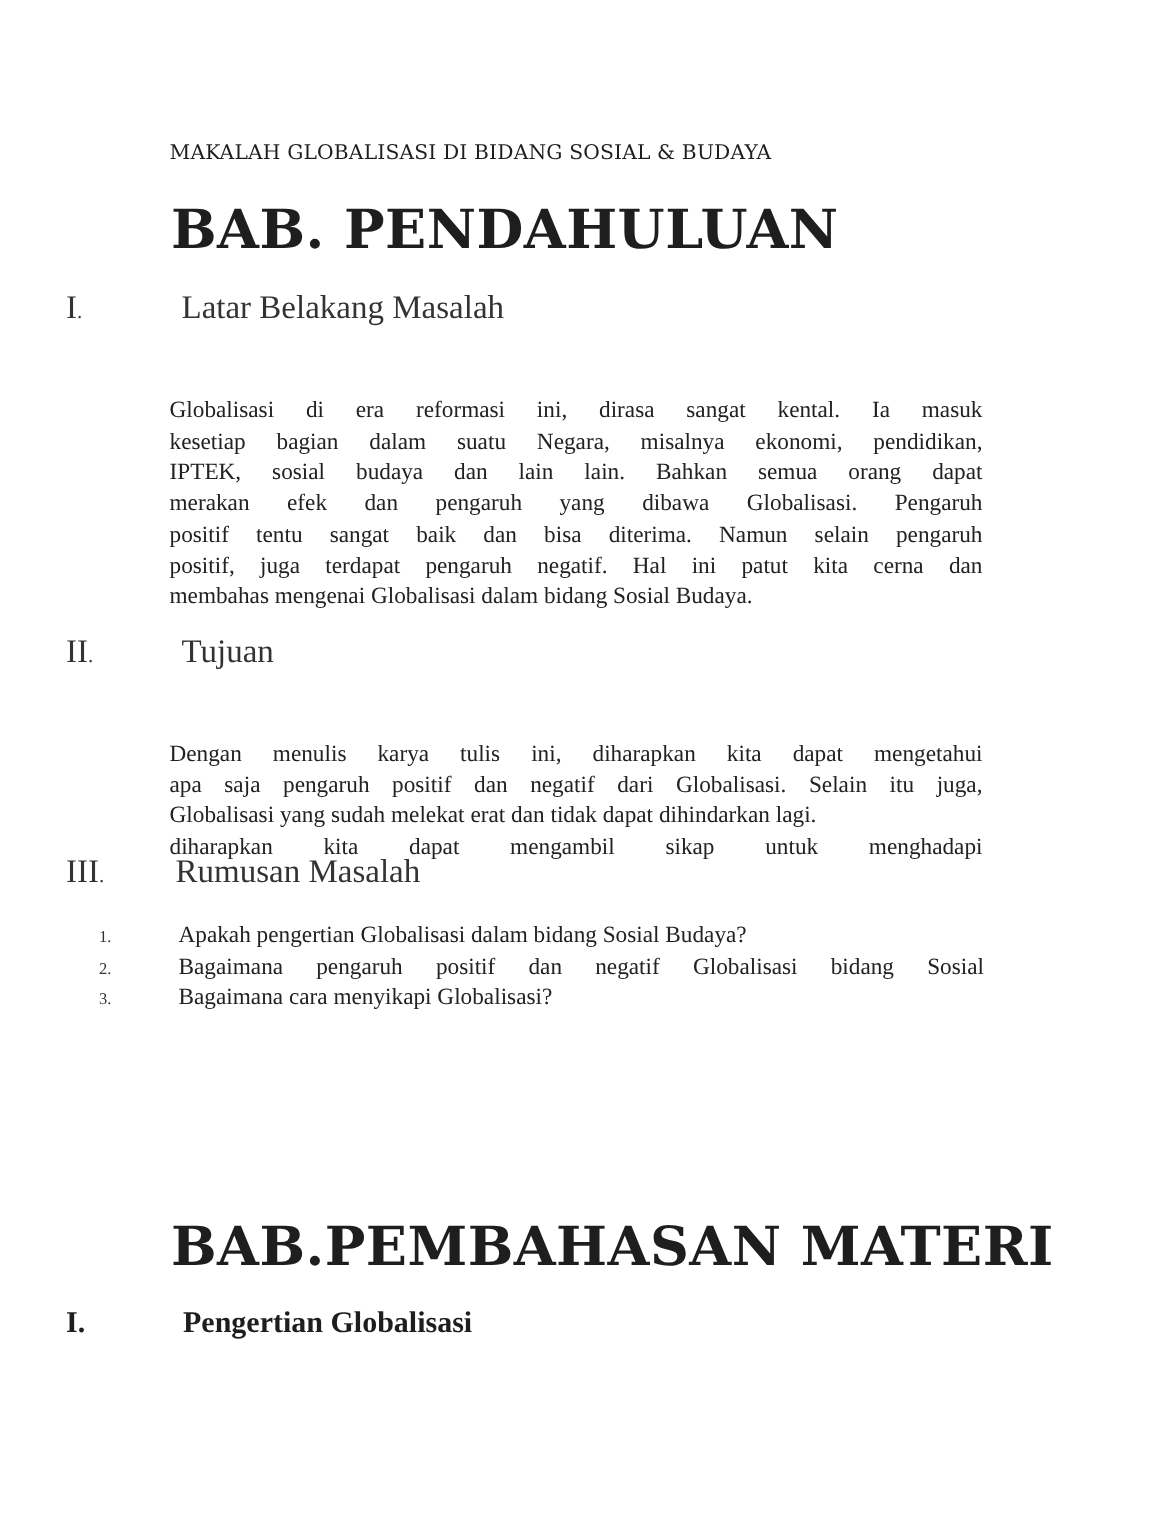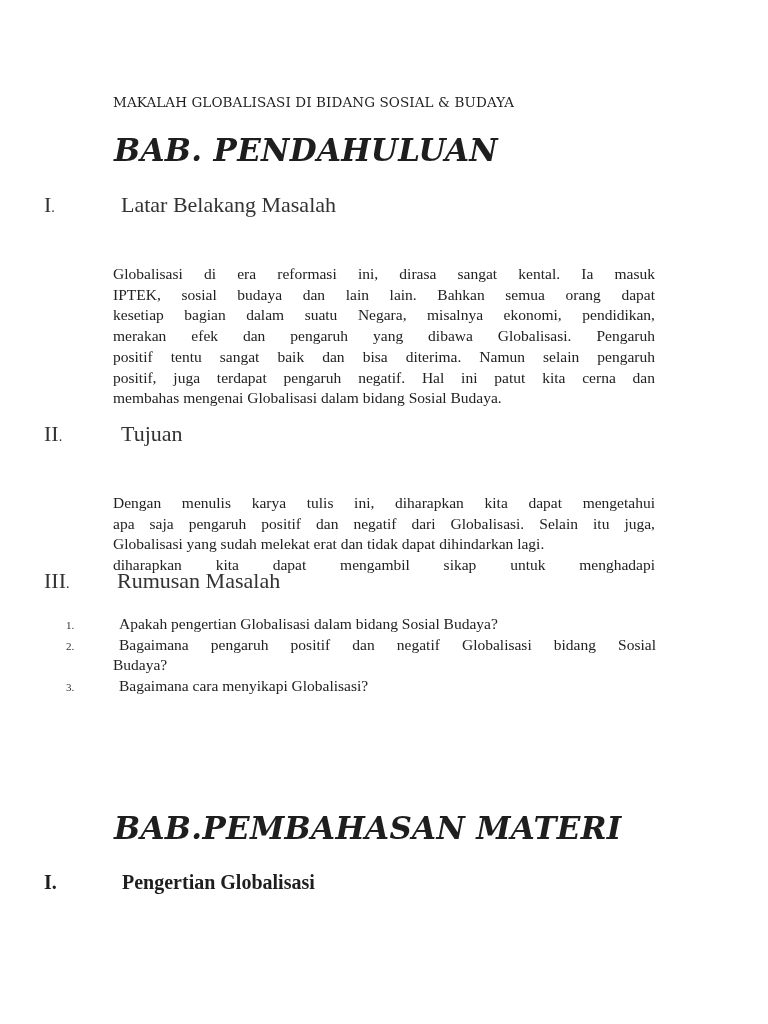--- a/index.html
+++ b/index.html
@@ -23,25 +23,24 @@
     .abs { position: absolute; white-space: nowrap; }
 
     .doc-title {
       left: 113px; top: 94px;
       font-size: 13.5px;
       letter-spacing: 0.1px;
       color: #1e1e1e;
     }
     .chapter {
       left: 114px;
-      font-size: 31px;
+      font-size: 36px;
       font-weight: bold;
       color: #1e1e1e;
       letter-spacing: 0.3px;
-      font-style: italic;
     }
     .chapter.ch1 { top: 132px; }
     .chapter.ch2 { top: 810px; }
 
     .sec-num {
       left: 44px;
       font-size: 22px;
       font-weight: normal;
       color: #333333;
       font-family: "Liberation Serif", "DejaVu Serif", serif;
@@ -118,22 +117,22 @@
 
   <div class="abs doc-title">MAKALAH GLOBALISASI DI BIDANG SOSIAL &amp; BUDAYA</div>
 
   <div class="abs chapter ch1">BAB. PENDAHULUAN</div>
 
   <div class="abs sec-num" style="top:192px;"><span>I</span><span class="dot">.</span></div>
   <div class="abs sec-title" style="top:192px;font-family:Liberation Serif, serif;">Latar Belakang Masalah</div>
 
   <div class="para" style="top:236px;">
     <span class="line">Globalisasi di era reformasi ini, dirasa sangat kental. Ia masuk</span>
+    <span class="line">kesetiap bagian dalam suatu Negara, misalnya ekonomi, pendidikan,</span>
     <span class="line">IPTEK, sosial budaya dan lain lain. Bahkan semua orang dapat</span>
-    <span class="line">kesetiap bagian dalam suatu Negara, misalnya ekonomi, pendidikan,</span>
     <span class="line">merakan efek dan pengaruh yang dibawa Globalisasi. Pengaruh</span>
     <span class="line">positif tentu sangat baik dan bisa diterima. Namun selain pengaruh</span>
     <span class="line">positif, juga terdapat pengaruh negatif. Hal ini patut kita cerna dan</span>
     <span class="line last">membahas mengenai Globalisasi dalam bidang Sosial Budaya.</span>
   </div>
 
   <div class="abs sec-num" style="top:421px;"><span>II</span><span class="dot">.</span></div>
   <div class="abs sec-title" style="top:421px;">Tujuan</div>
 
   <div class="para" style="top:465px;">
@@ -150,21 +149,20 @@
     <div class="li">
       <span class="num">1.</span>
       <span class="txt">
         <span class="line last" style="margin-left:6px;">Apakah pengertian Globalisasi dalam bidang Sosial Budaya?</span>
       </span>
     </div>
     <div class="li">
       <span class="num">2.</span>
       <span class="txt">
         <span class="line" style="margin-left:6px;">Bagaimana pengaruh positif dan negatif Globalisasi bidang Sosial</span>
-        <span class="line last">Budaya?</span>
       </span>
     </div>
     <div class="li">
       <span class="num">3.</span>
       <span class="txt">
         <span class="line last" style="margin-left:6px;">Bagaimana cara menyikapi Globalisasi?</span>
       </span>
     </div>
   </div>
 

